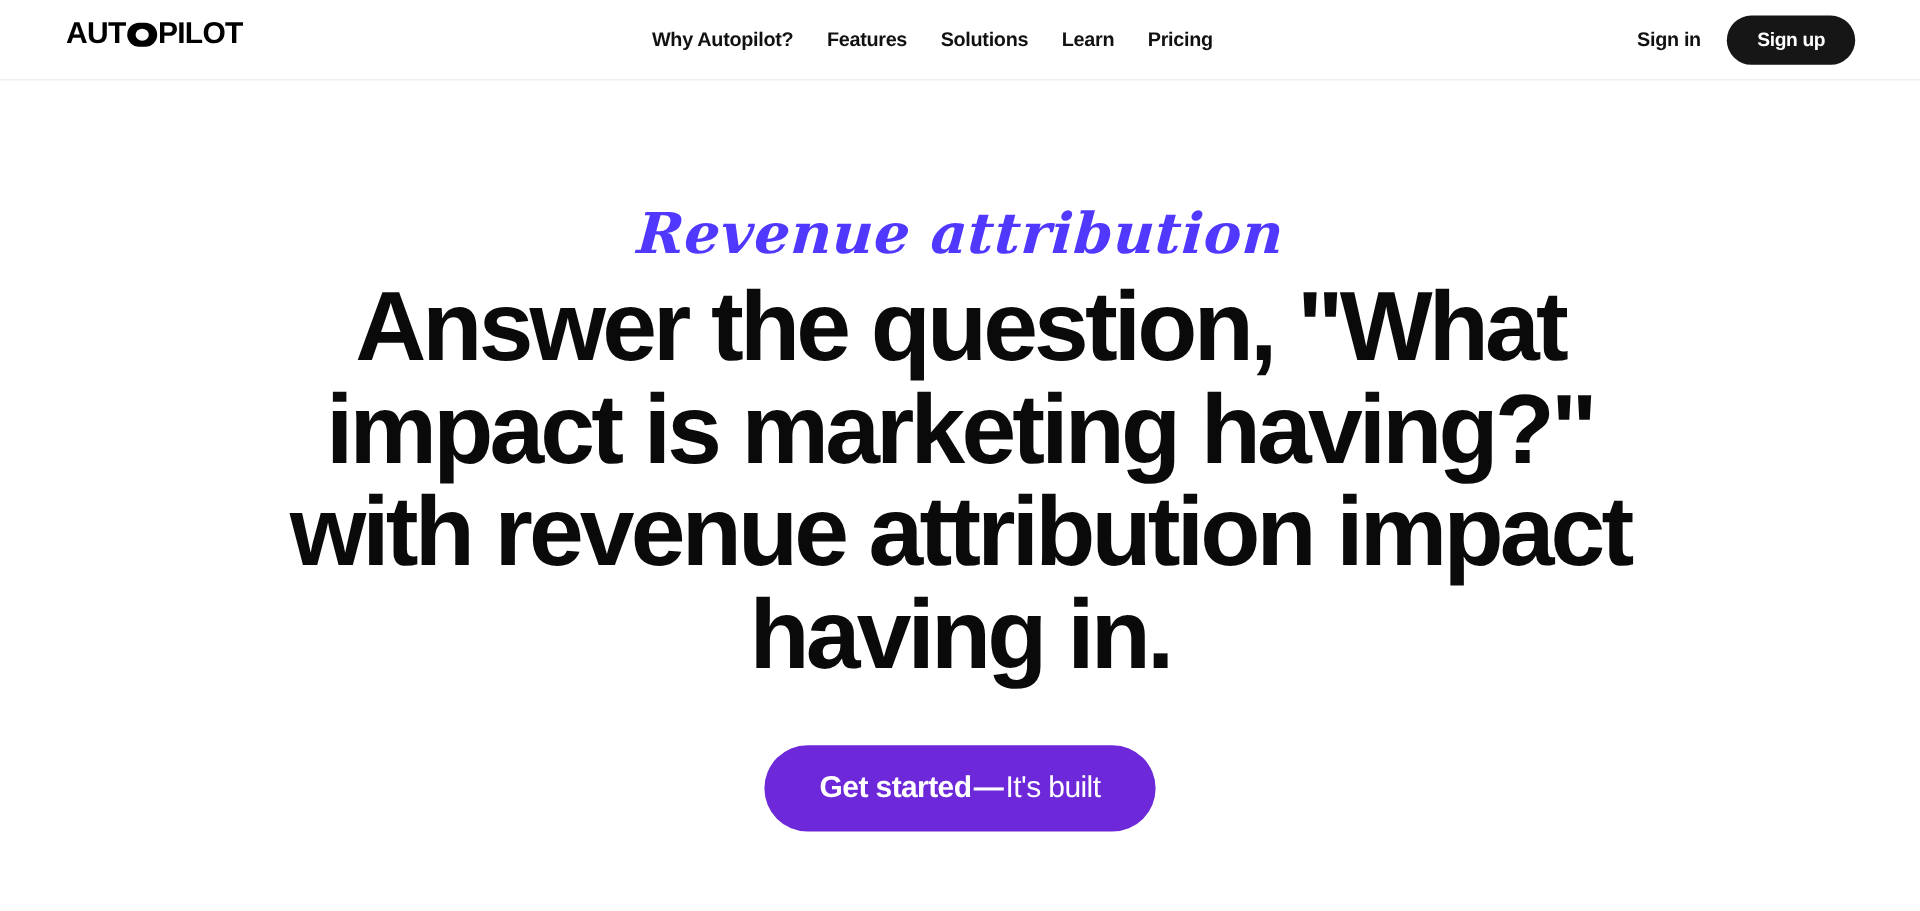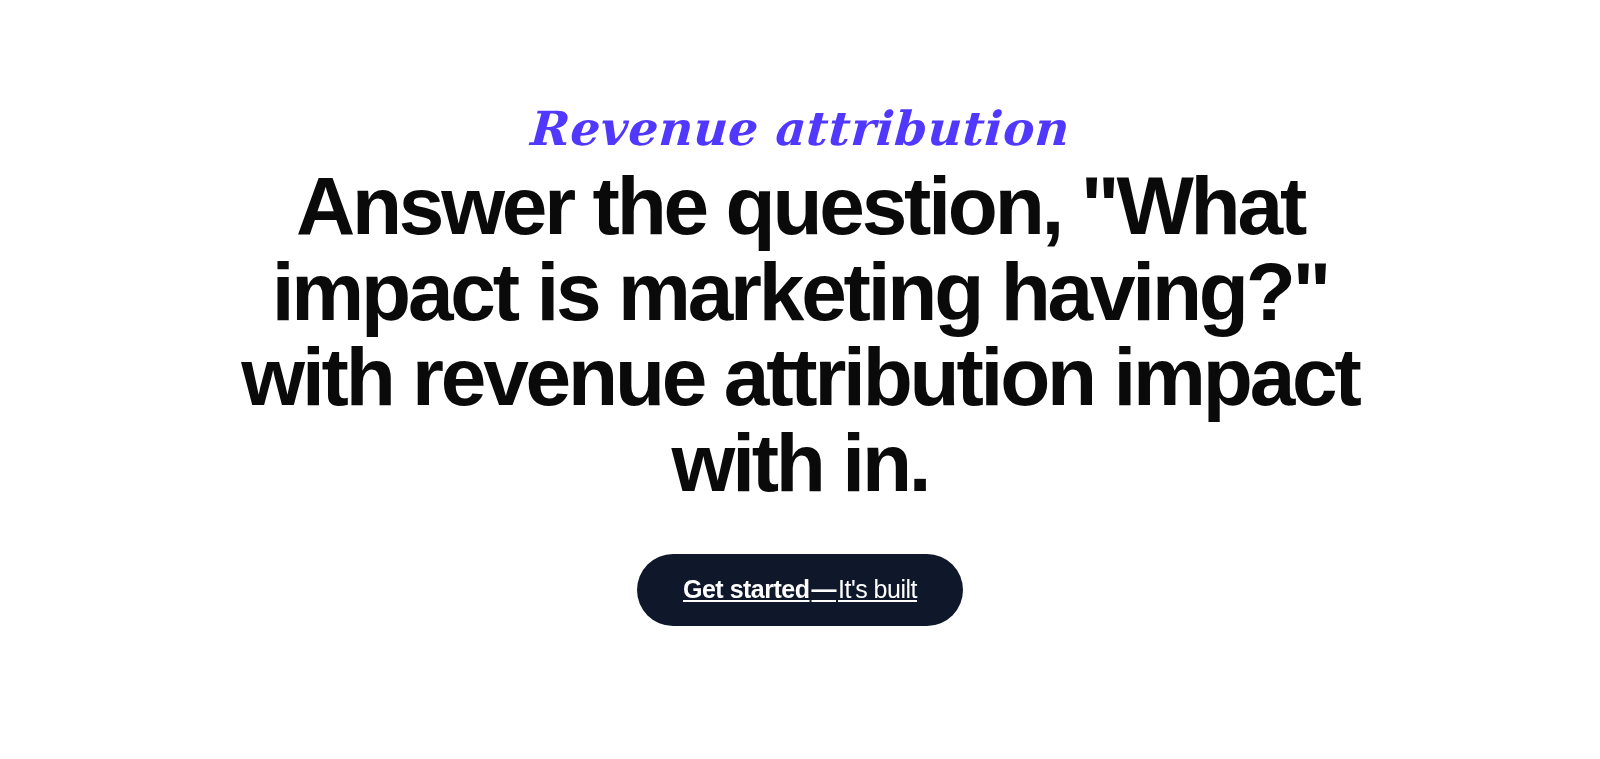--- a/index.html
+++ b/index.html
@@ -186,53 +186,76 @@
   }
 
   .hero-cta-wrap {
     margin-top: 48px;
   }
 
   .cta-btn {
     display: inline-flex;
     align-items: center;
     justify-content: center;
-    background: #0f172a;
+    background: #6d28d9;
     color: #ffffff;
     border: none;
     border-radius: 999px;
     height: 72px;
     padding: 0 46px;
     font-family: "Liberation Sans", sans-serif;
     font-size: 25px;
     letter-spacing: -0.5px;
     cursor: pointer;
     white-space: nowrap;
-    text-decoration: underline;
   }
 
   .cta-strong { font-weight: 700; }
   .cta-dash { font-weight: 700; padding: 0 2px; }
   .cta-light { font-weight: 400; }
 </style>
 </head>
 <body>
 
 <div class="page">
 
+  <header class="site-header">
+
+    <a class="brand" href="#">
+      <span class="brand-wordmark">
+        <span class="brand-seg">AUT</span>
+        <span class="brand-o"></span>
+        <span class="brand-seg">PILOT</span>
+      </span>
+    </a>
+
+    <nav class="main-nav">
+      <a class="nav-link" href="#">Why Autopilot?</a>
+      <a class="nav-link" href="#">Features</a>
+      <a class="nav-link" href="#">Solutions</a>
+      <a class="nav-link" href="#">Learn</a>
+      <a class="nav-link" href="#">Pricing</a>
+    </nav>
+
+    <div class="header-actions">
+      <a class="signin-link" href="#">Sign in</a>
+      <button class="signup-btn" type="button">Sign up</button>
+    </div>
+
+  </header>
 
   <main class="hero">
 
     <div class="eyebrow">Revenue attribution</div>
 
     <h1 class="hero-headline">
       <span class="hl-line">Answer the question, "What</span>
       <span class="hl-line">impact is marketing having?"</span>
       <span class="hl-line">with revenue attribution impact</span>
-      <span class="hl-line">with in.</span>
+      <span class="hl-line">having in.</span>
     </h1>
 
     <div class="hero-cta-wrap">
       <button class="cta-btn" type="button">
         <span class="cta-strong">Get started</span>
         <span class="cta-dash">—</span>
         <span class="cta-light">It's built</span>
       </button>
     </div>
 

